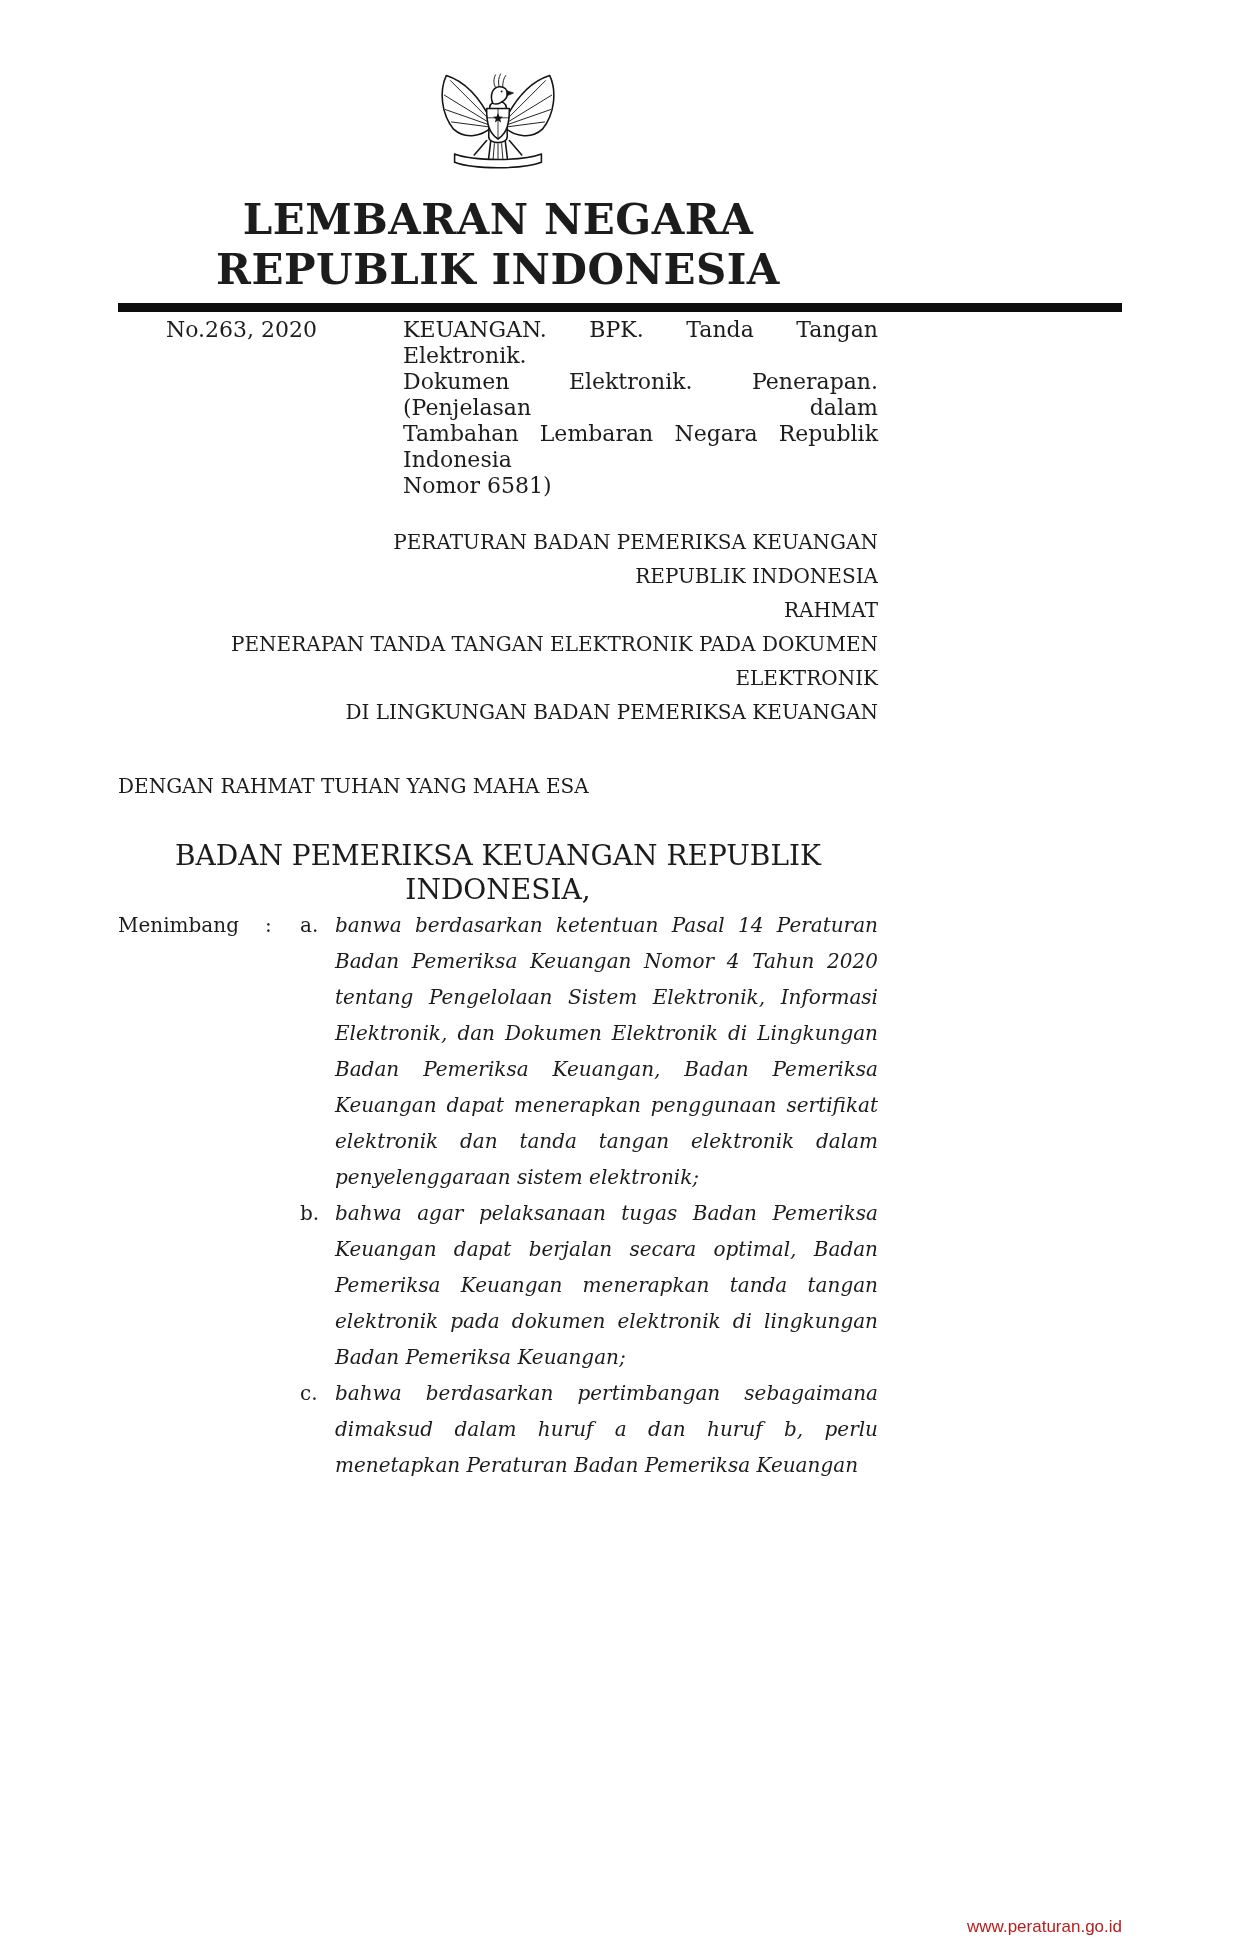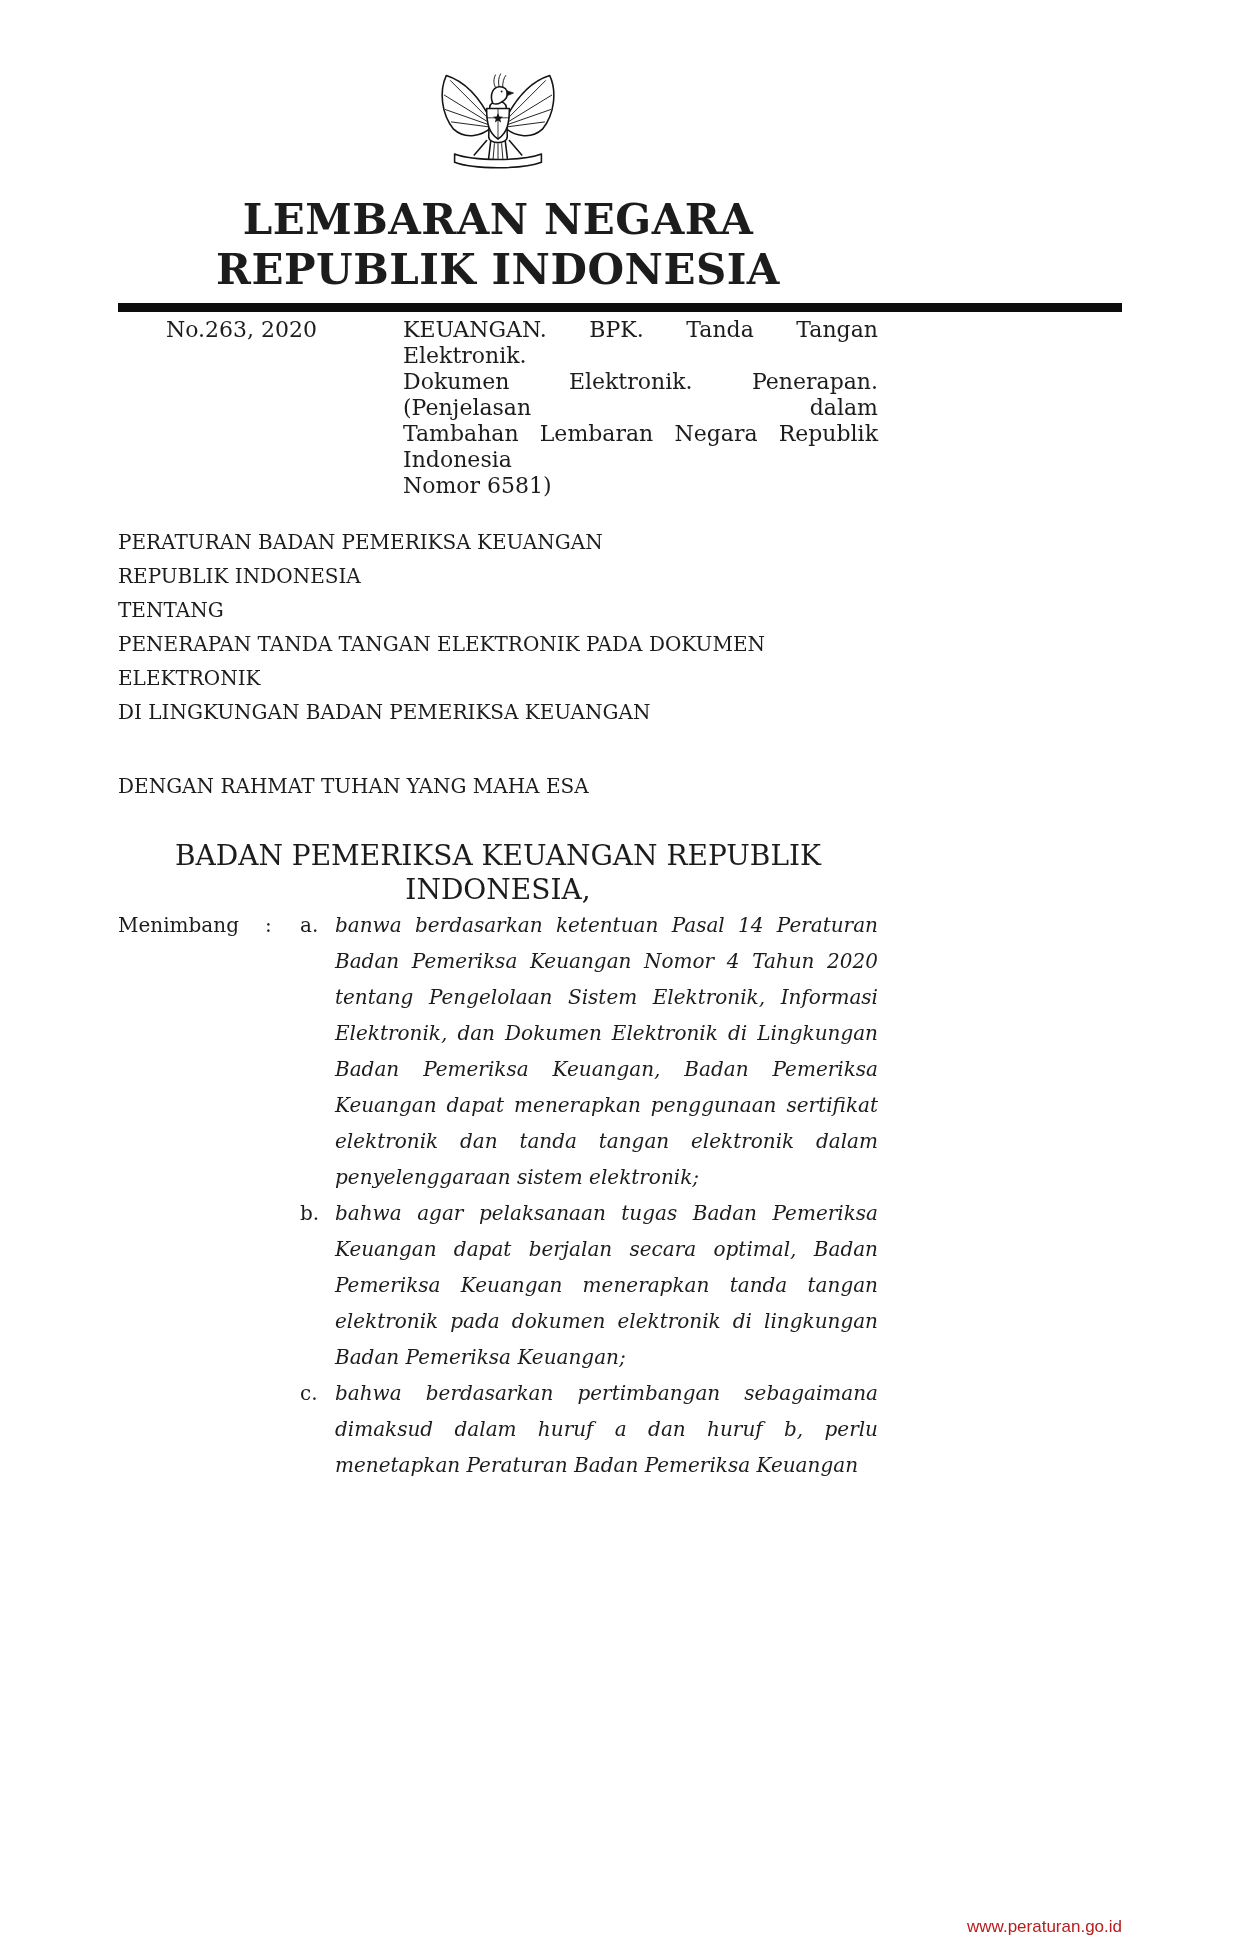--- a/index.html
+++ b/index.html
@@ -48,21 +48,21 @@
     line-height: 26px;
     margin-left: 48px;
   }
   .gazette-no { width: 237px; flex-shrink: 0; }
   .subject { flex: 1; }
   .jl { text-align: justify; text-align-last: justify; }
   .jl.last { text-align-last: left; }
 
   .title-block {
     margin-top: 26px;
-    text-align: left;
+    text-align: right;
     font-size: 20px;
     line-height: 34px;
   }
   .invocation {
     margin-top: 40px;
     font-size: 20px;
     line-height: 34px;
   }
   .authority {
     margin-top: 36px;
@@ -148,21 +148,21 @@
           <div class="jl">KEUANGAN. BPK. Tanda Tangan Elektronik.</div>
           <div class="jl">Dokumen Elektronik. Penerapan. (Penjelasan dalam</div>
           <div class="jl">Tambahan Lembaran Negara Republik Indonesia</div>
           <div class="jl last">Nomor 6581)</div>
         </div>
       </div>
 
       <div class="title-block">
         <div>PERATURAN BADAN PEMERIKSA KEUANGAN</div>
         <div>REPUBLIK INDONESIA</div>
-        <div>TENTANG</div>
+        <div>RAHMAT</div>
         <div>PENERAPAN TANDA TANGAN ELEKTRONIK PADA DOKUMEN ELEKTRONIK</div>
         <div>DI LINGKUNGAN BADAN PEMERIKSA KEUANGAN</div>
       </div>
 
       <div class="invocation">DENGAN RAHMAT TUHAN YANG MAHA ESA</div>
 
       <div class="authority">BADAN PEMERIKSA KEUANGAN REPUBLIK INDONESIA,</div>
 
       <div class="considering">
         <div class="c-label">Menimbang</div>

